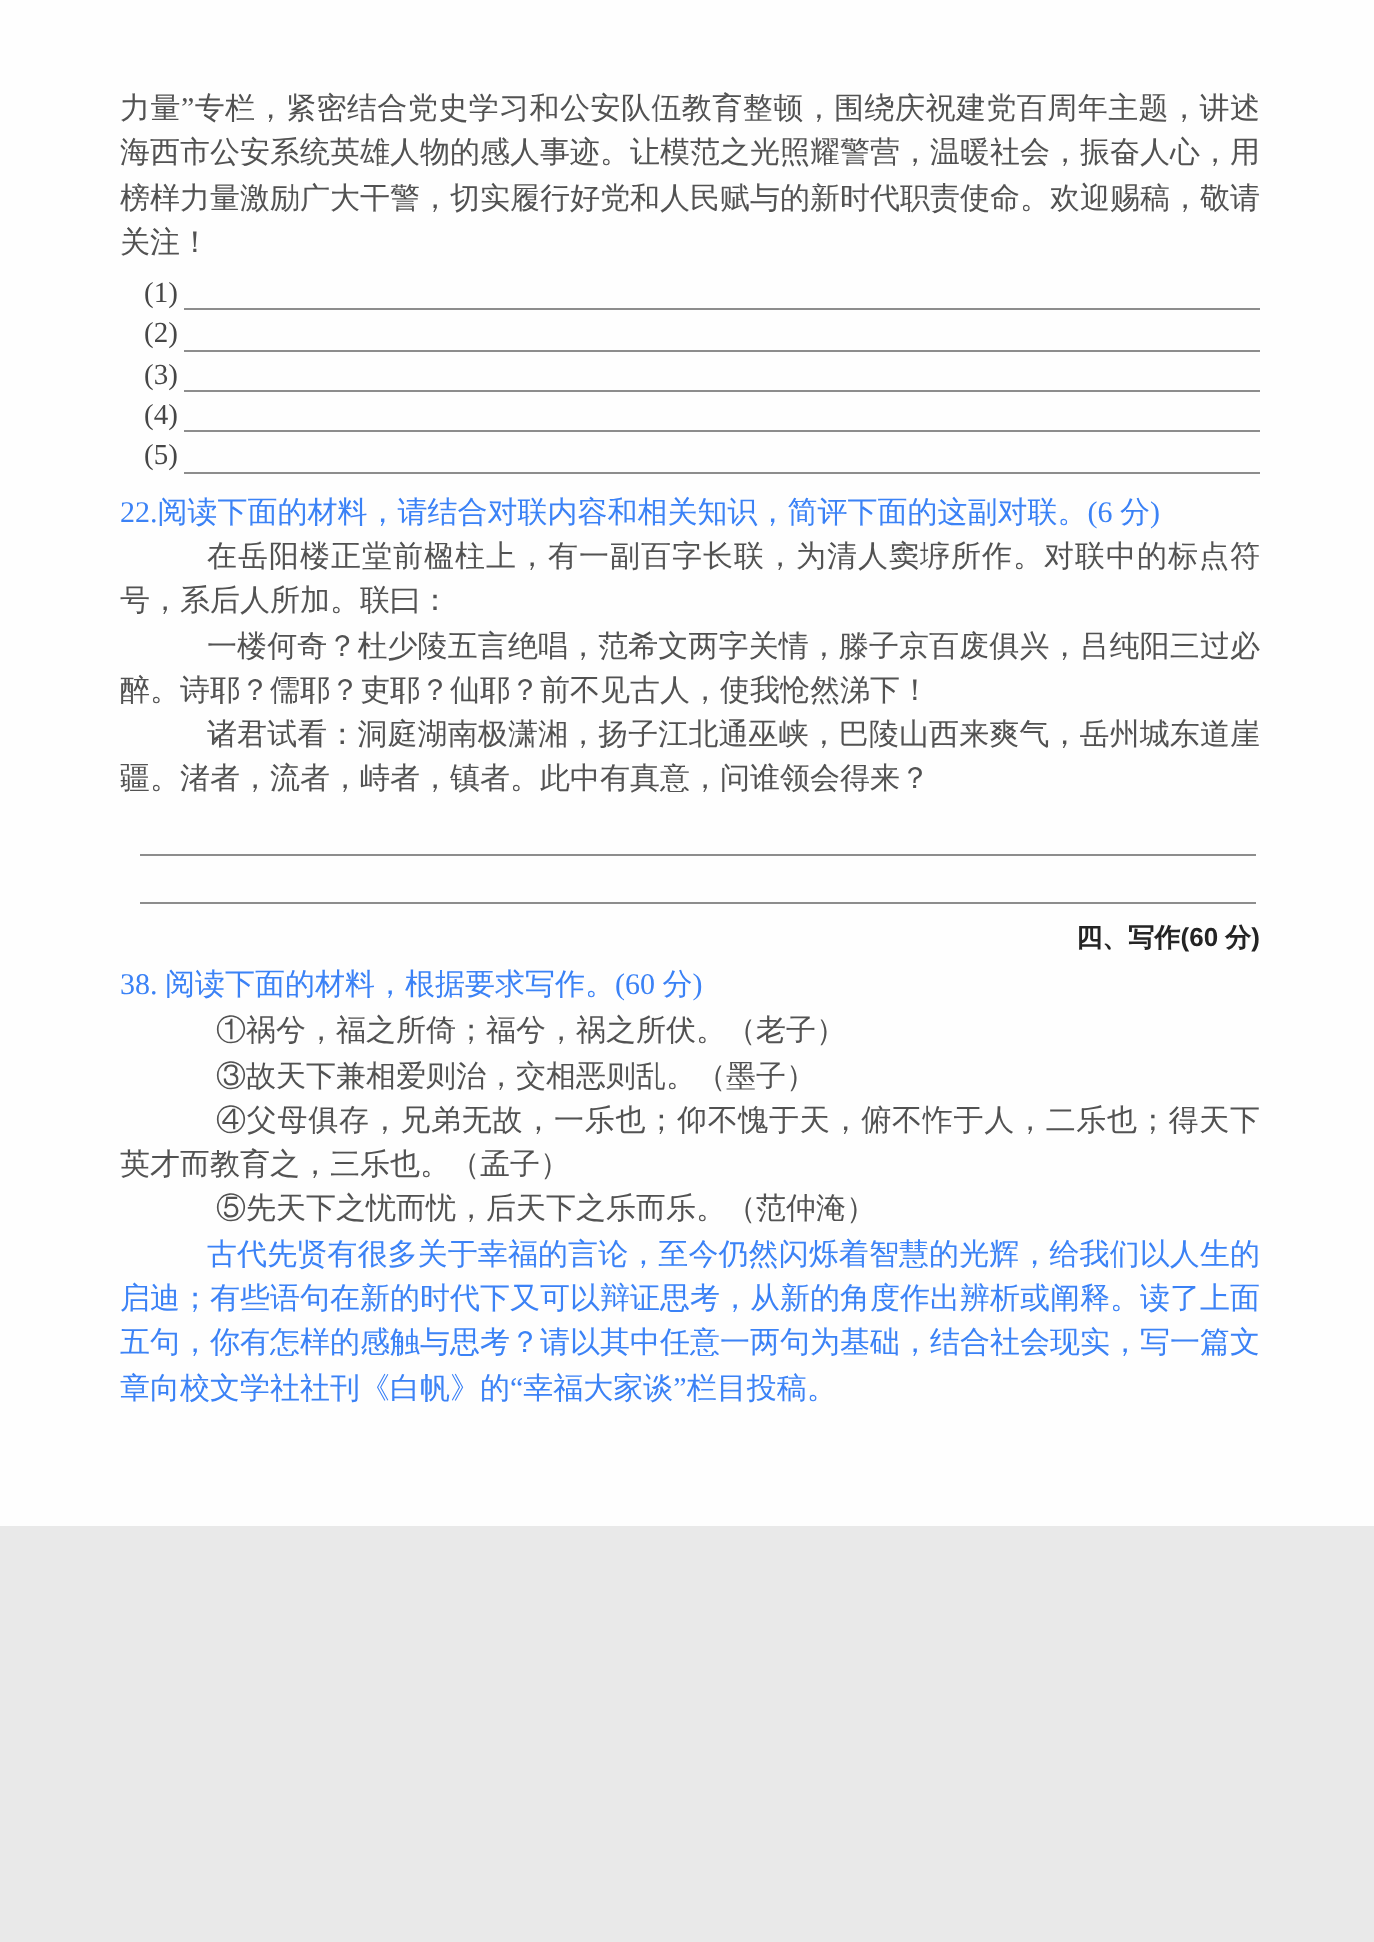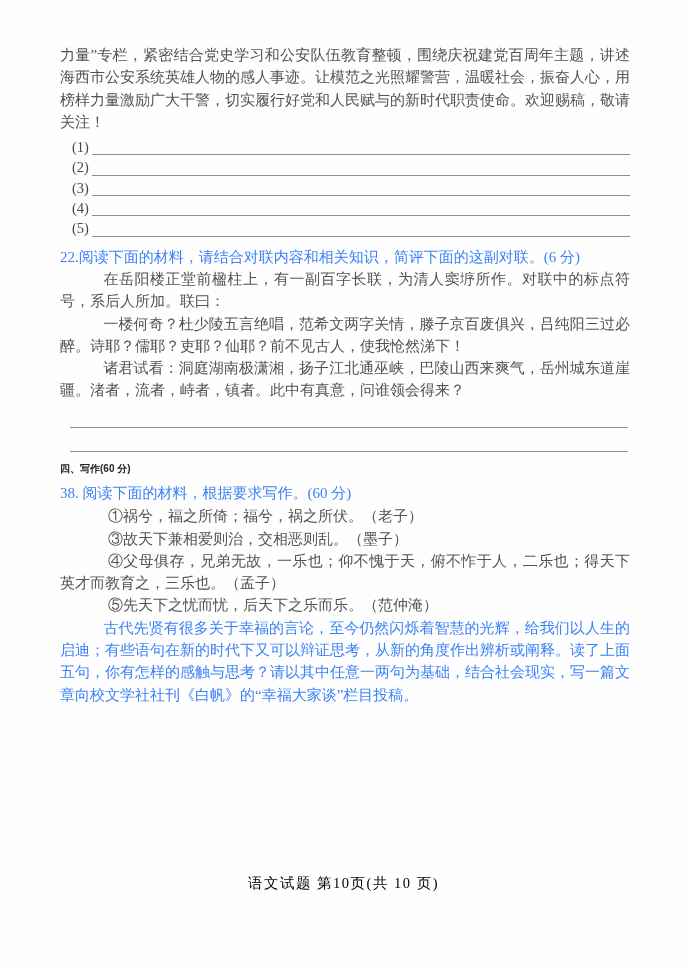--- a/index.html
+++ b/index.html
@@ -1,17 +1,17 @@
 <!DOCTYPE html>
 <html><head>
 <meta charset="utf-8">
 <style>
   html,body { margin:0; padding:0; background:#e9e9e9; }
   .page {
-    width:687px; height:971px;
+    width:687px; height:763px;
     background:#fefefe;
     position:relative;
     margin:0 auto;
     box-sizing:border-box;
     font-family:"Liberation Serif", serif;
     overflow:hidden;
   }
   .content {
     position:absolute;
     top:44px; left:60px; width:570px;
@@ -32,25 +32,25 @@
   .blank-line { flex:1; height:0; border-bottom:1px solid #8d8d8d; margin-bottom:3px; }
 
   .stem22 { margin-top:6px; }
 
   .answer-lines { margin-top:3px; }
   .answer-line { height:22.6px; border-bottom:1px solid #8d8d8d; margin-left:10px; margin-right:2px; }
 
   .sec-heading {
     font-family:"Liberation Sans", sans-serif;
     font-weight:bold;
-    font-size:10px;
+    font-size:13px;
     color:#242424;
     margin:6px 0 2px 0;
     line-height:22px;
-    text-align:left;
+    text-align:right;
   }
   .stem23 { margin-bottom:1px; }
 
   .footer {
     position:absolute;
     top:874px; left:0; width:100%;
     text-align:center;
     font-size:14.5px;
     color:#000000;
     letter-spacing:1.5px;

